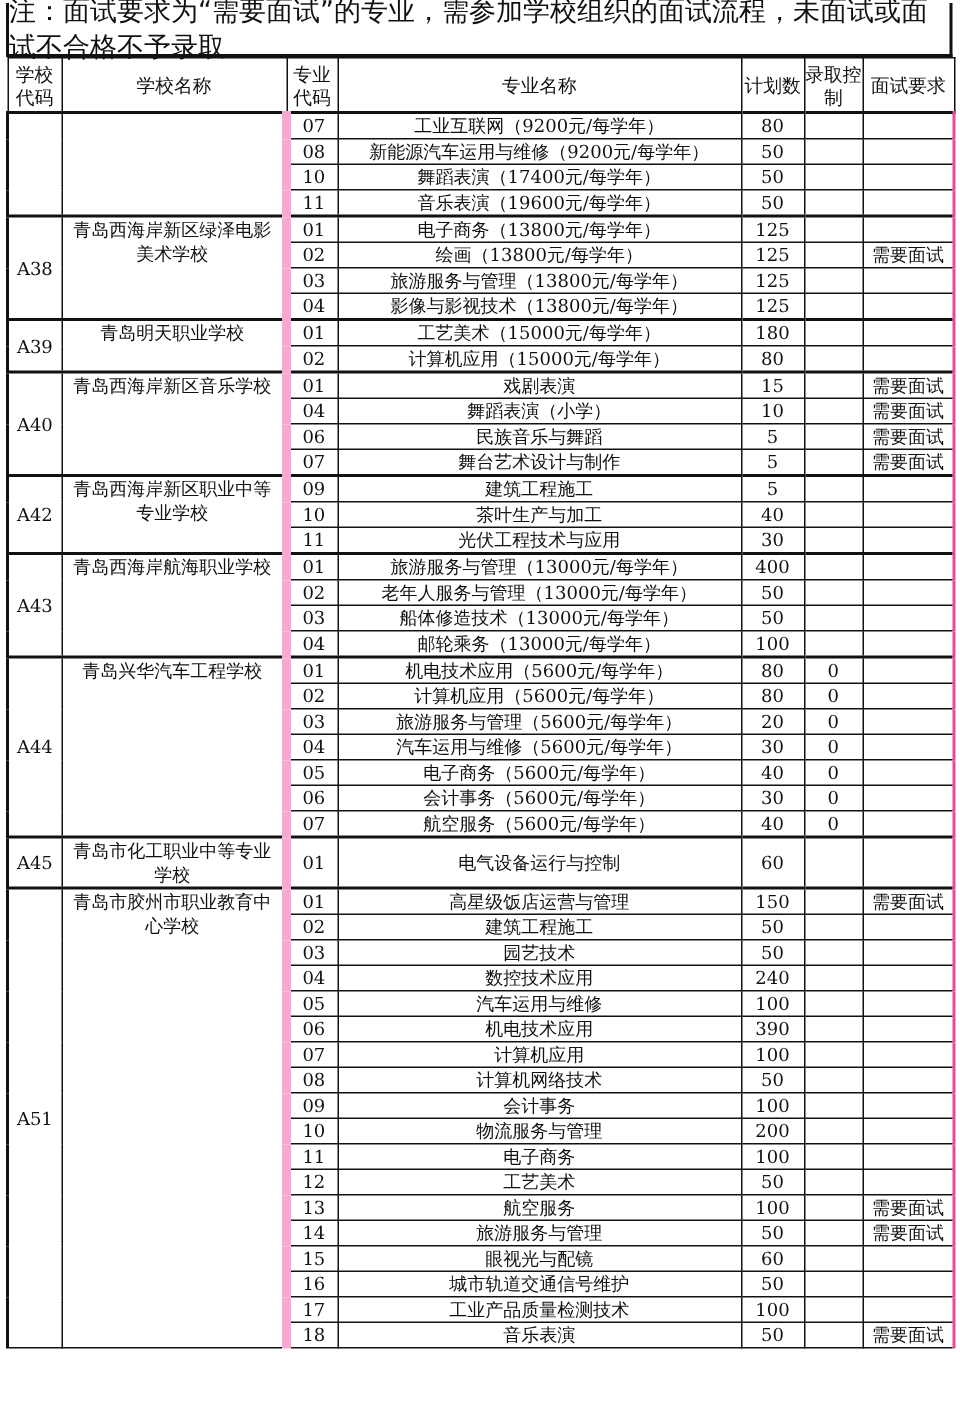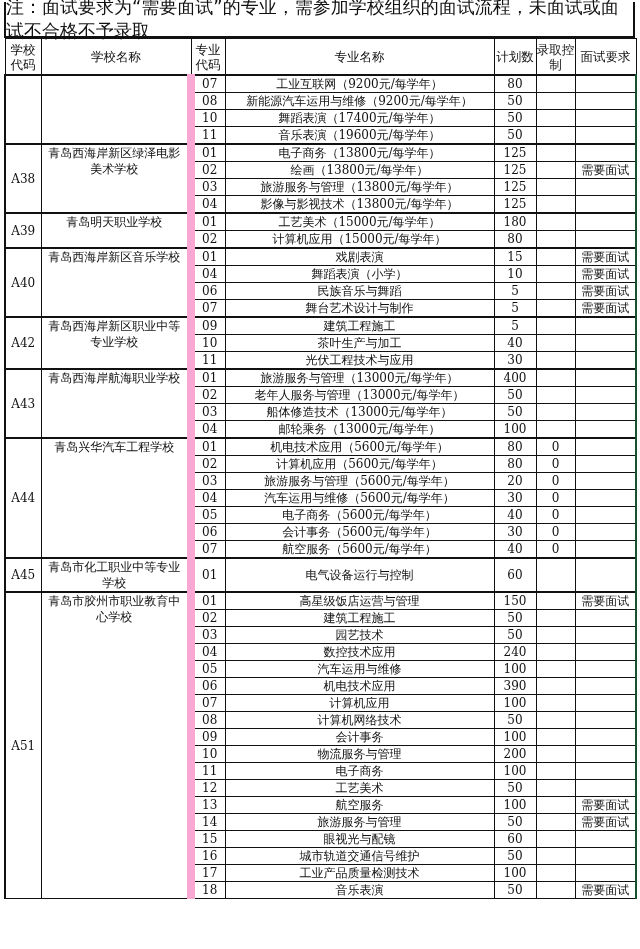--- a/index.html
+++ b/index.html
@@ -12,22 +12,22 @@
   .note { font-family:"DejaVu Sans","Liberation Sans",sans-serif; font-weight:normal; font-size:18px; }
   table { border-collapse:collapse; table-layout:fixed; width:631px; }
   td, th { border:1px solid #111; padding:0; font-size:12px; text-align:center; vertical-align:middle; overflow:hidden; white-space:nowrap; font-weight:normal; }
   th { height:35px; line-height:15px; white-space:normal; font-size:12.5px; }
   td { height:16px; line-height:16px; }
   td.tall { height:29px; }
   td.sc { vertical-align:middle; }
   td.sn { vertical-align:top; white-space:normal; line-height:16px; padding:0 2px; }
   tr.group-start td { border-top:2px solid #111; }
   td.l { border-left:2px solid #111; }
-  td.r { border-right:2px solid #14532d; }
-  td.mc { border-left:8px solid #f9a8d4;margin-top:42px; }
+  td.r { border-right:2px solid #ec4899; }
+  td.mc { border-left:6px solid #f9a8d4;margin-top:42px; }
 </style>
 </head>
 <body>
 
 <div class="sheet">
   <div class="note-box">
     <span class="note">注：面试要求为“需要面试”的专业，需参加学校组织的面试流程，未面试或面试不合格不予录取</span>
   </div>
   <table>
     <colgroup>

